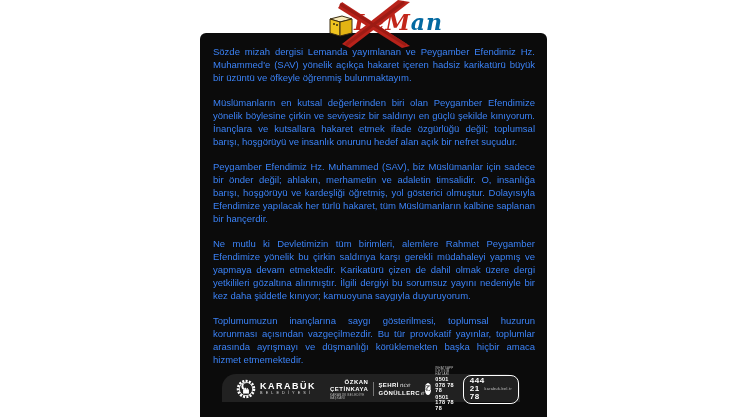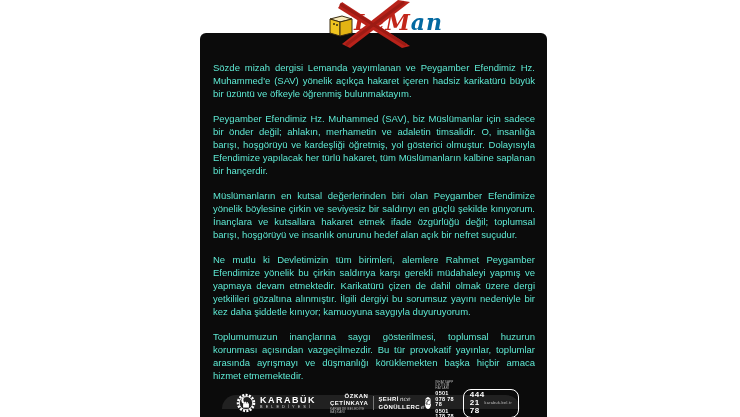--- a/index.html
+++ b/index.html
@@ -39,32 +39,32 @@
   }
 
   
   .card {
     position: absolute; left: 200px; top: 33px; width: 347px; height: 384px;
     background: #0b0b0b;
     border-radius: 6px 6px 0 0;
     z-index: 1;
   }
   .statement {
-    position: absolute; left: 13px; top: 28px; width: 322px;
-    color: #5eead4;
+    position: absolute; left: 13px; top: 12px; width: 322px;
+    color: #3b82f6;
   }
   .statement p {
     font-size: 9.5px; line-height: 13px;
     text-align: justify;
     margin-bottom: 12px;
   }
 
   
   .footer {
-    position: absolute; left: 22px; bottom: 8px; width: 298px; height: 14px;
+    position: absolute; left: 22px; bottom: 15px; width: 298px; height: 28px;
     background: #212121;
     border-radius: 14px 14px 0 0;
     display: flex; align-items: center;
     padding: 2px 10px 0 14px;
     color: #ffffff;
   }
   .muni { display: flex; align-items: center; gap: 4px; }
   .muni-wordmark { display: flex; flex-direction: column; line-height: 1; }
   .muni-name { font-size: 9px; font-weight: bold; letter-spacing: 1.5px; }
   .muni-sub  { font-size: 3.8px; letter-spacing: 3.1px; margin-top: 1.5px; color: #dcdcdc; }
@@ -120,22 +120,22 @@
       <path d="M62 0 L74 2 L14 48 L6 44 Z" fill="#b8221a"></path>
       <path d="M4 4 L70 45" stroke="#9c1b14" stroke-width="3" fill="none"></path>
       <path d="M68 2 L10 45" stroke="#9c1b14" stroke-width="3" fill="none"></path>
     </svg>
   </div>
 </div>
 
 <div class="card">
   <div class="statement">
     <p>Sözde mizah dergisi Lemanda yayımlanan ve Peygamber Efendimiz Hz. Muhammed'e (SAV) yönelik açıkça hakaret içeren hadsiz karikatürü büyük bir üzüntü ve öfkeyle öğrenmiş bulunmaktayım.</p>
+    <p>Müslümanların en kutsal değerlerinden biri olan Peygamber Efendimize yönelik böylesine çirkin ve seviyesiz bir saldırıyı en güçlü şekilde kınıyorum. İnançlara ve kutsallara hakaret etmek ifade özgürlüğü değil; toplumsal barışı, hoşgörüyü ve insanlık onurunu hedef alan açık bir nefret suçudur.</p>
     <p>Peygamber Efendimiz Hz. Muhammed (SAV), biz Müslümanlar için sadece bir önder değil; ahlakın, merhametin ve adaletin timsalidir. O, insanlığa barışı, hoşgörüyü ve kardeşliği öğretmiş, yol gösterici olmuştur. Dolayısıyla Efendimize yapılacak her türlü hakaret, tüm Müslümanların kalbine saplanan bir hançerdir.</p>
-    <p>Müslümanların en kutsal değerlerinden biri olan Peygamber Efendimize yönelik böylesine çirkin ve seviyesiz bir saldırıyı en güçlü şekilde kınıyorum. İnançlara ve kutsallara hakaret etmek ifade özgürlüğü değil; toplumsal barışı, hoşgörüyü ve insanlık onurunu hedef alan açık bir nefret suçudur.</p>
     <p>Ne mutlu ki Devletimizin tüm birimleri, alemlere Rahmet Peygamber Efendimize yönelik bu çirkin saldırıya karşı gerekli müdahaleyi yapmış ve yapmaya devam etmektedir. Karikatürü çizen de dahil olmak üzere dergi yetkilileri gözaltına alınmıştır. İlgili dergiyi bu sorumsuz yayını nedeniyle bir kez daha şiddetle kınıyor; kamuoyuna saygıyla duyuruyorum.</p>
     <p>Toplumumuzun inançlarına saygı gösterilmesi, toplumsal huzurun korunması açısından vazgeçilmezdir. Bu tür provokatif yayınlar, toplumlar arasında ayrışmayı ve düşmanlığı körüklemekten başka hiçbir amaca hizmet etmemektedir.</p>
   </div>
 
   <div class="footer">
 
     <div class="muni">
       <svg width="20" height="20" viewBox="0 0 24 24">
         <circle cx="12" cy="12" r="9.5" fill="none" stroke="#ffffff" stroke-width="3.2" stroke-dasharray="2.4 1.6"></circle>
         <circle cx="12" cy="12" r="8" fill="#212121" stroke="#ffffff" stroke-width="1"></circle>

